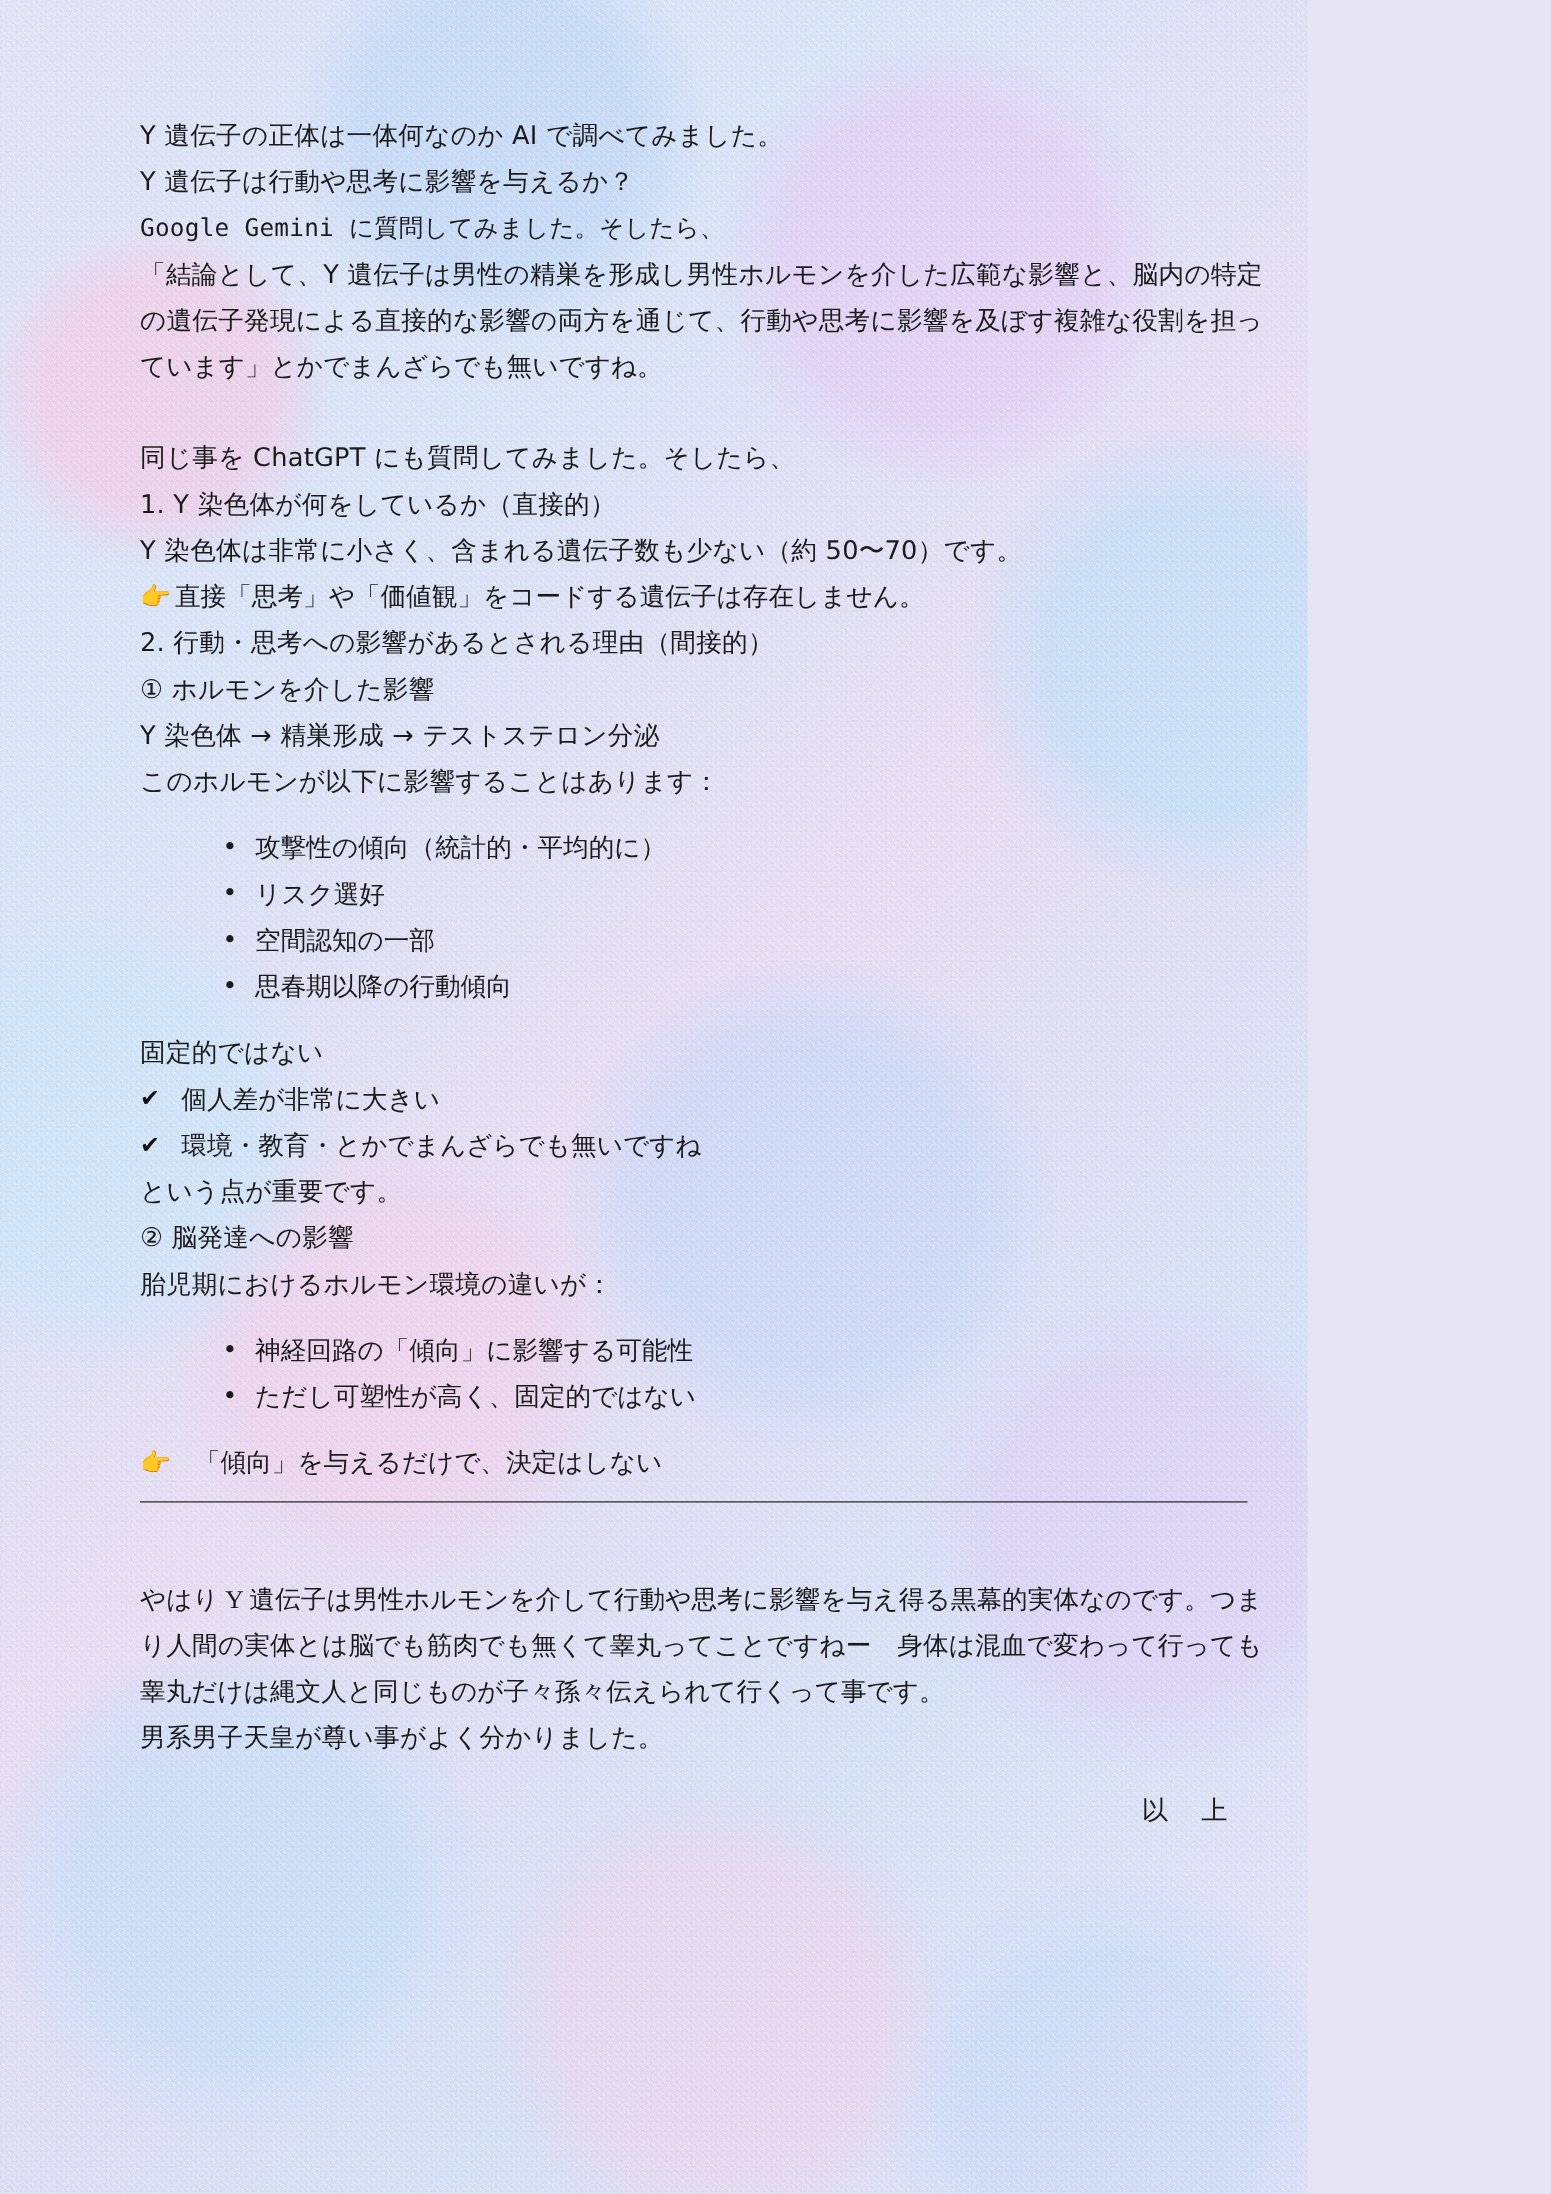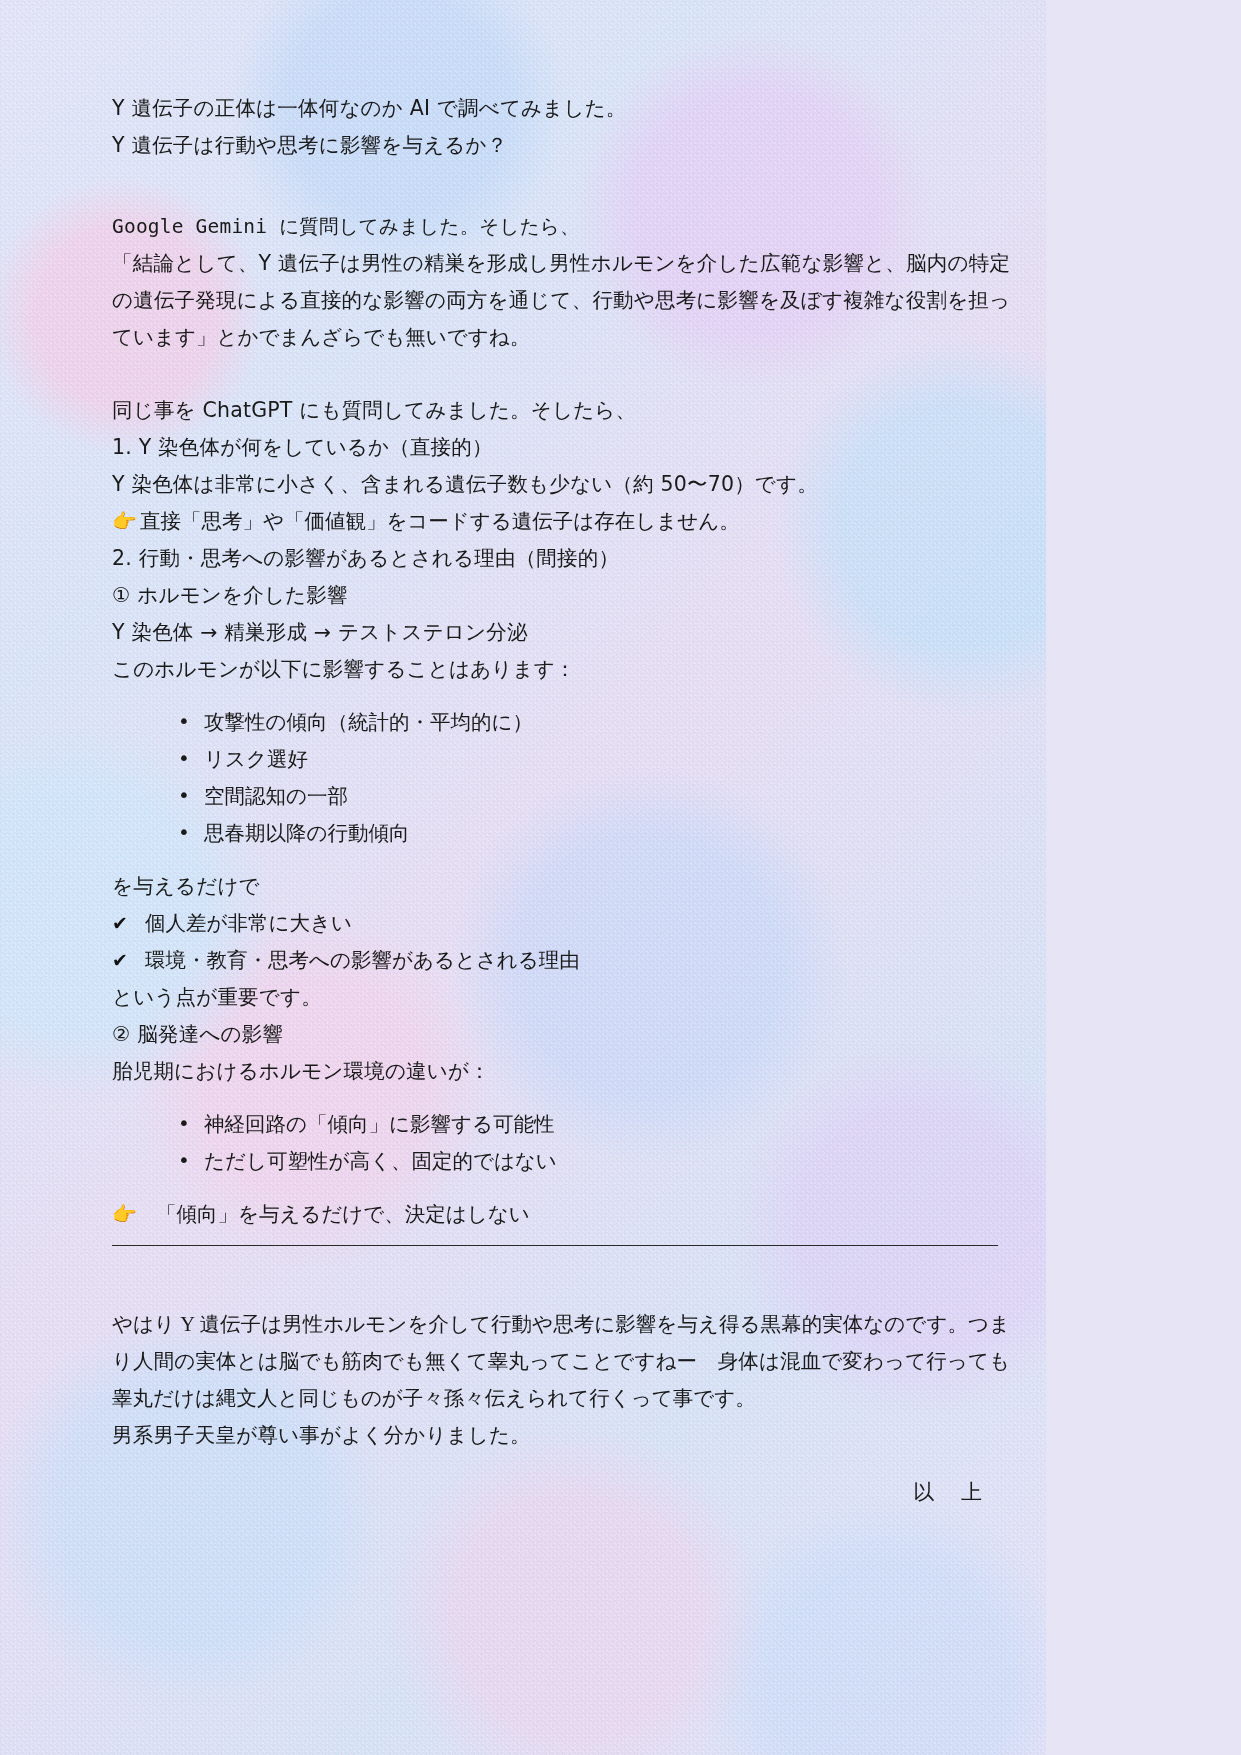--- a/index.html
+++ b/index.html
@@ -56,21 +56,20 @@
   .line {
     font-size: 20.5px;
     line-height: 37px;
     color: #1a1a1a;
     letter-spacing: 0.2px;
     white-space: pre-wrap;
   }
   .mono {
     font-family: "DejaVu Sans Mono", "Liberation Mono", monospace;
     font-size: 19.5px;
-    margin-top: 44px;
   }
   .para {
     font-size: 20.5px;
     line-height: 37px;
     color: #1a1a1a;
     text-align: justify;
     text-justify: inter-ideograph;
     margin: 0;
     width: 898px;
   }
@@ -179,25 +178,25 @@
     <div class="line">Y 染色体 → 精巣形成 → テストステロン分泌</div>
     <div class="line">このホルモンが以下に影響することはあります：</div>
 
     <ul class="dots">
       <li>攻撃性の傾向（統計的・平均的に）</li>
       <li>リスク選好</li>
       <li>空間認知の一部</li>
       <li>思春期以降の行動傾向</li>
     </ul>
 
-    <div class="line">を与えるだけで</div>
+    <div class="line">固定的ではない</div>
 
     <ul class="checks">
       <li>個人差が非常に大きい</li>
-      <li>環境・教育・思考への影響があるとされる理由</li>
+      <li>環境・教育・とかでまんざらでも無いですね</li>
     </ul>
 
     <div class="line">という点が重要です。</div>
     <div class="line">② 脳発達への影響</div>
     <div class="line">胎児期におけるホルモン環境の違いが：</div>
 
     <ul class="dots">
       <li>神経回路の「傾向」に影響する可能性</li>
       <li>ただし可塑性が高く、固定的ではない</li>
     </ul>

